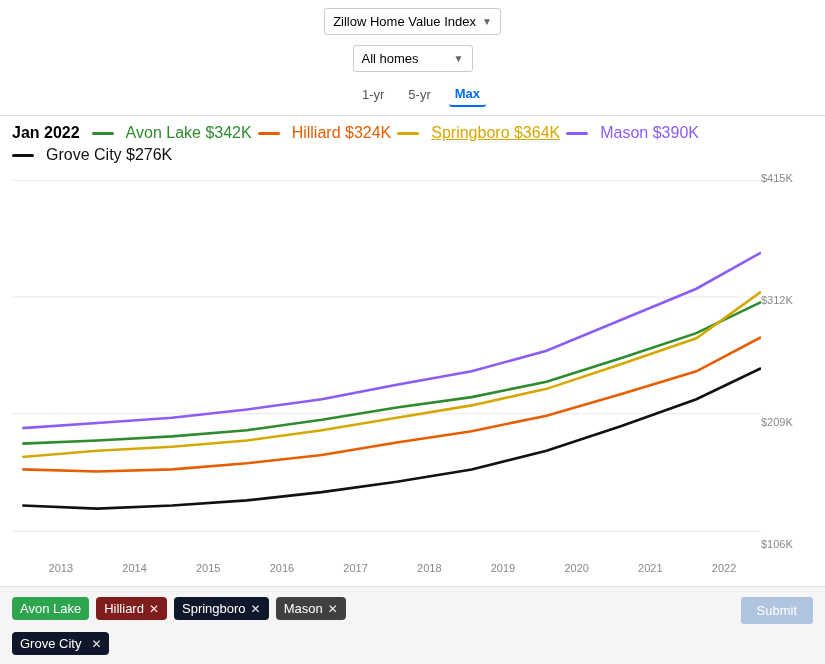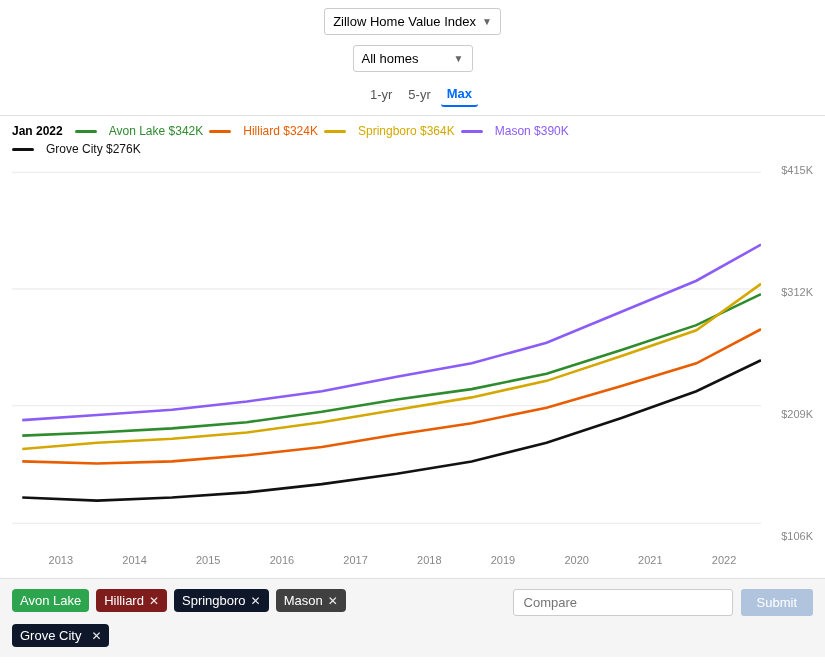--- a/index.html
+++ b/index.html
@@ -34,21 +34,21 @@
       justify-content: space-between;
     }
 
     .dropdown-arrow {
       color: #666;
       font-size: 10px;
     }
 
     .time-buttons {
       display: flex;
-      gap: 4px;
+      gap: 12px;
       margin-left: 17px;
     }
 
     .time-btn {
       border: none;
       background: none;
       cursor: pointer;
       padding: 4px 6px;
       font-size: 13px;
       color: #555;
@@ -60,21 +60,21 @@
       border-bottom: 2px solid #006aff;
       font-weight: 600;
     }
 
     .legend-row {
       padding: 8px 12px 2px;
       display: flex;
       flex-wrap: wrap;
       align-items: flex-start;
       gap: 6px;
-      font-size: 12px;
+      font-size: 16px;
     }
 
     .legend-date {
       font-weight: 700;
       margin-right: 6px;
     }
 
     .legend-item {
       display: flex;
       align-items: center;
@@ -107,21 +107,20 @@
       width: 52px;
       display: flex;
       flex-direction: column;
       justify-content: space-between;
       padding: 2px 0;
     }
 
     .y-label {
       font-size: 11px;
       color: #888;
-      text-align: right;
     }
 
     .chart-svg-area {
       position: absolute;
       left: 0;
       top: 0;
       right: 52px;
       bottom: 30px;
     }
 
@@ -229,21 +228,21 @@
   <span class="legend-item">
     <span class="legend-line" style="background:#2e8b2e;"></span>
     <span style="color:#2e8b2e;">Avon Lake $342K</span>
   </span>
   <span class="legend-item">
     <span class="legend-line" style="background:#e85d00;"></span>
     <span style="color:#e85d00;">Hilliard $324K</span>
   </span>
   <span class="legend-item">
     <span class="legend-line" style="background:#d4a800;"></span>
-    <span style="color:#d4a800;">Springboro $364K</span>
+    <span style="color:#d4a800;text-decoration:underline;">Springboro $364K</span>
   </span>
   <span class="legend-item">
     <span class="legend-line" style="background:#8b5cf6;"></span>
     <span style="color:#8b5cf6;">Mason $390K</span>
   </span>
 </div>
 <div class="legend-row" style="padding-top:2px;">
   <span class="legend-item">
     <span class="legend-line" style="background:#111;"></span>
     <span style="color:#111;">Grove City $276K</span>
@@ -309,21 +308,20 @@
       <span class="tag" style="background:#0f172a;">
         <span>Springboro</span>
         <span class="tag-x">✕</span>
       </span>
       <span class="tag" style="background:#404040;">
         <span>Mason</span>
         <span class="tag-x">✕</span>
       </span>
     </div>
     <div class="compare-section">
-      <input type="text" class="compare-input" placeholder="Compare" style="">
       <button class="submit-btn">Submit</button>
     </div>
   </div>
   <div style="margin-top:8px;">
     <span class="tag" style="background:#0f172a; display:inline-flex;">
       <span>Grove City</span>
       <span class="tag-x" style="margin-left:5px;">✕</span>
     </span>
   </div>
 </div>

